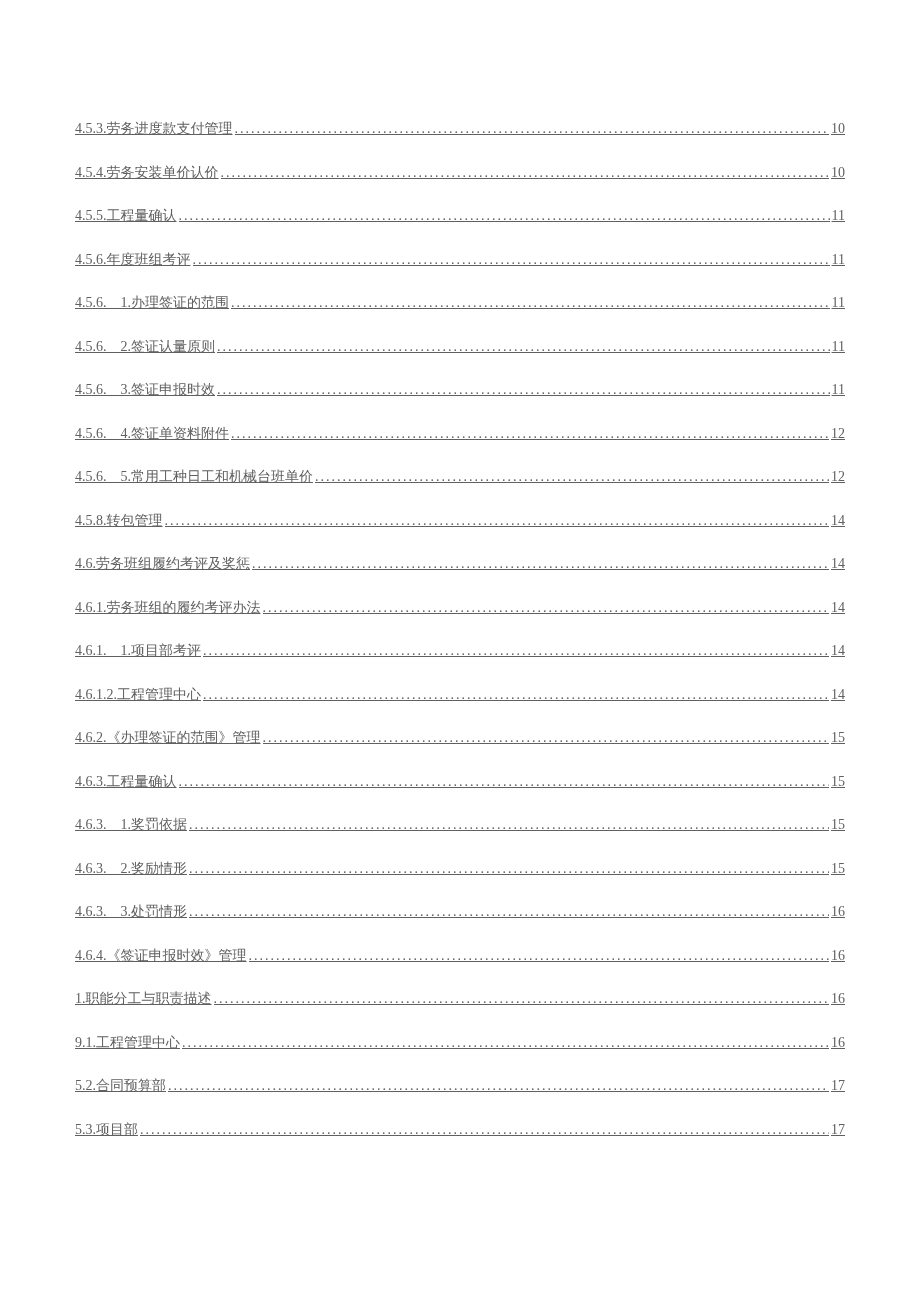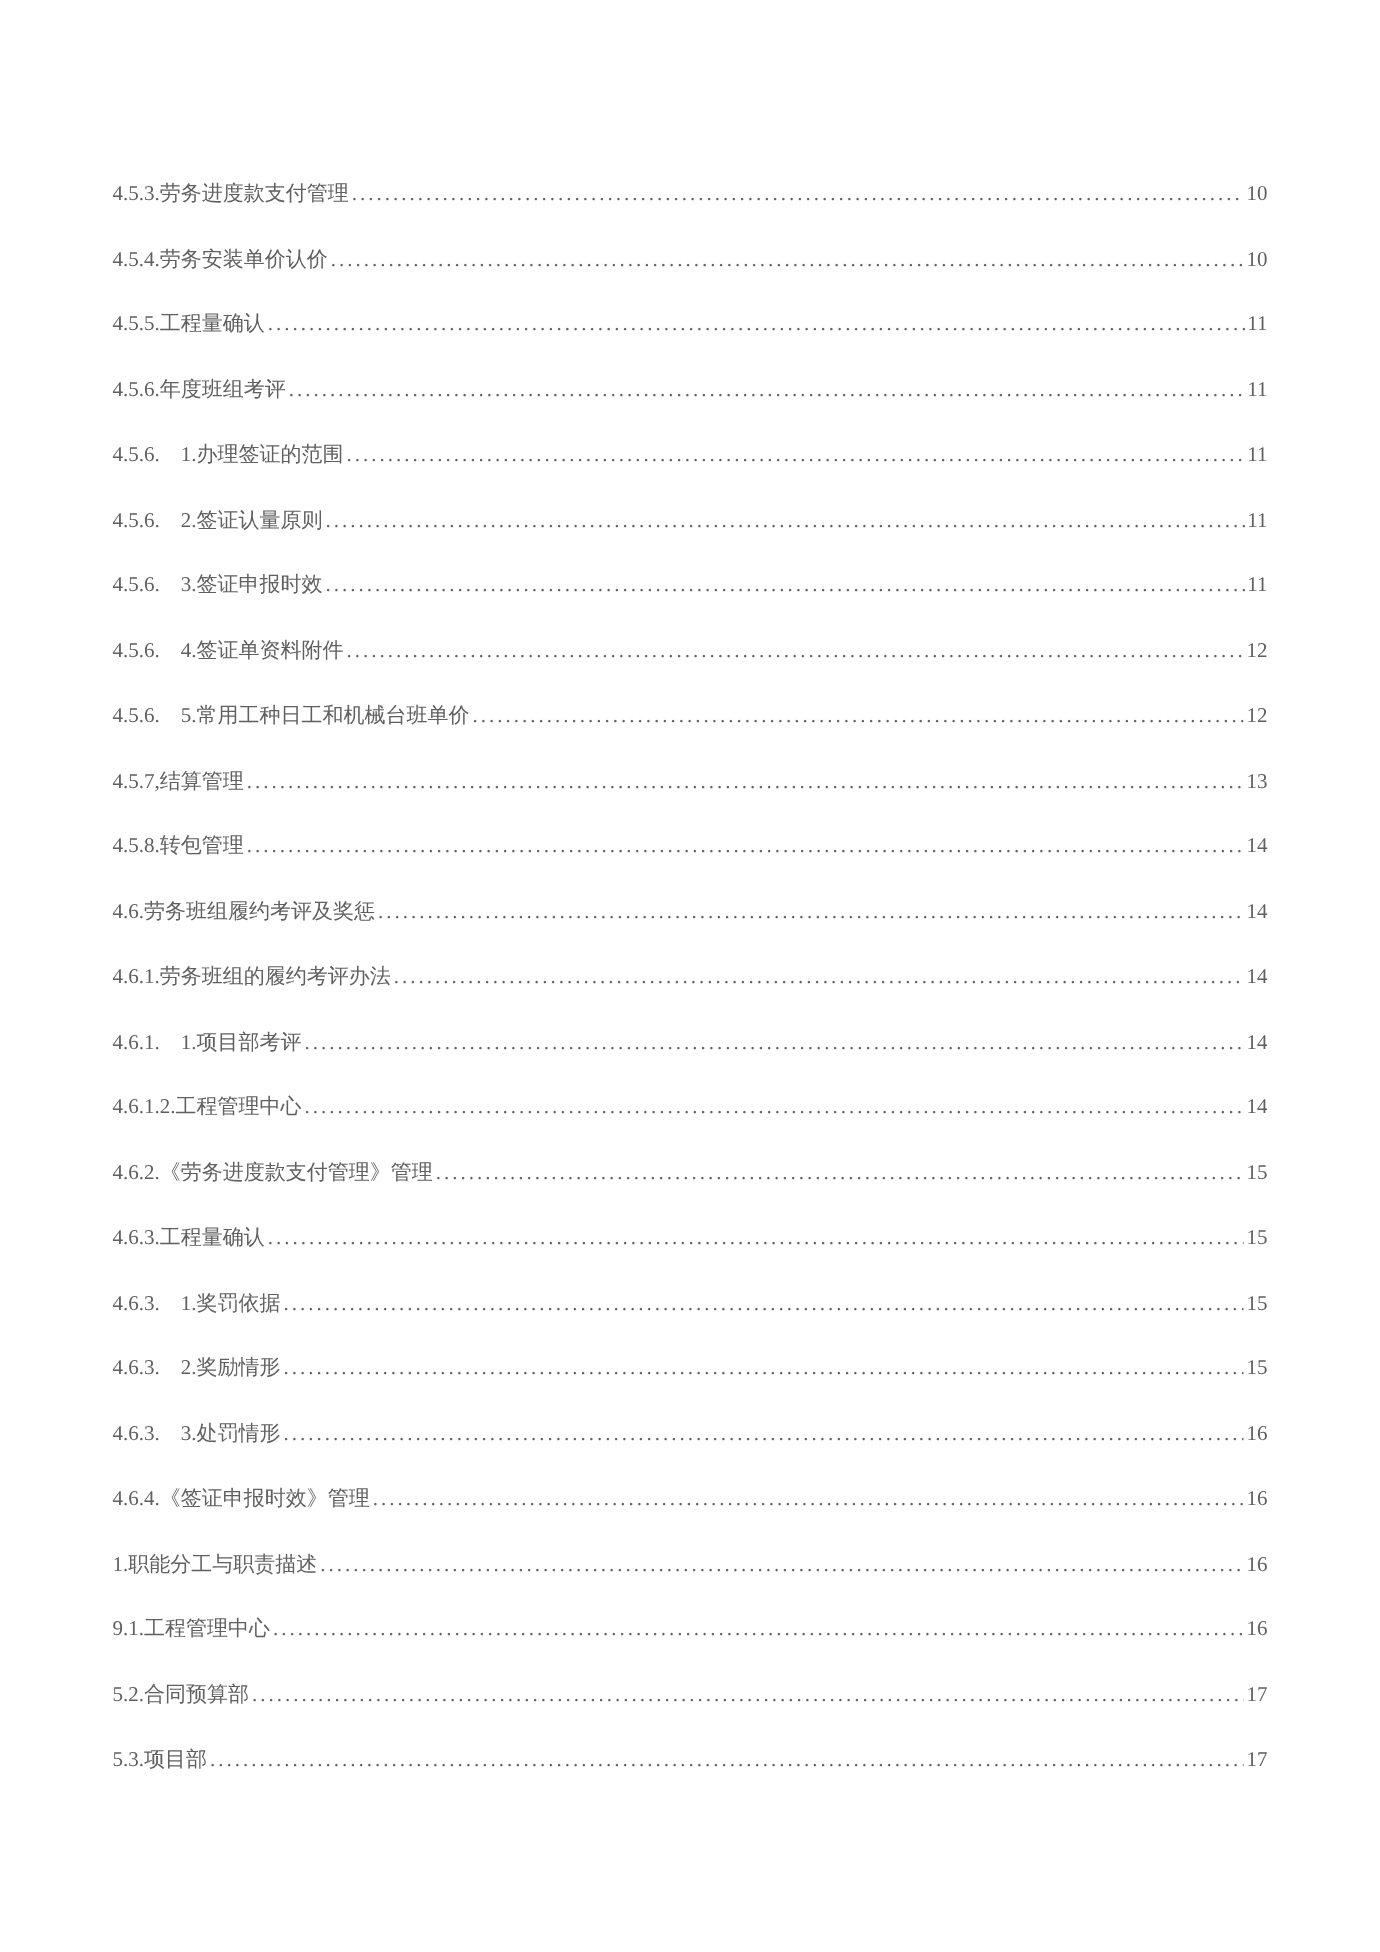--- a/index.html
+++ b/index.html
@@ -17,20 +17,21 @@
       padding: 120px 75px 0 75px;
     }
     .toc-list {
       list-style: none;
     }
     .toc-item {
       display: flex;
       align-items: baseline;
       margin-bottom: 25.5px;
       white-space: nowrap;
+      text-decoration: underline;
     }
     .toc-label {
       flex-shrink: 0;
     }
     .toc-dots {
       flex: 1;
       overflow: hidden;
       letter-spacing: 2px;
       margin: 0 2px;
     }
@@ -85,25 +86,20 @@
       <span class="toc-label">4.5.6.　4.签证单资料附件</span>
       <span class="toc-dots"></span>
       <span class="toc-page">12</span>
     </li>
     <li class="toc-item">
       <span class="toc-label">4.5.6.　5.常用工种日工和机械台班单价</span>
       <span class="toc-dots"></span>
       <span class="toc-page">12</span>
     </li>
     <li class="toc-item">
-      <span class="toc-label">4.5.7,结算管理</span>
-      <span class="toc-dots"></span>
-      <span class="toc-page">13</span>
-    </li>
-    <li class="toc-item">
       <span class="toc-label">4.5.8.转包管理</span>
       <span class="toc-dots"></span>
       <span class="toc-page">14</span>
     </li>
     <li class="toc-item">
       <span class="toc-label">4.6.劳务班组履约考评及奖惩</span>
       <span class="toc-dots"></span>
       <span class="toc-page">14</span>
     </li>
     <li class="toc-item">
@@ -115,21 +111,21 @@
       <span class="toc-label">4.6.1.　1.项目部考评</span>
       <span class="toc-dots"></span>
       <span class="toc-page">14</span>
     </li>
     <li class="toc-item">
       <span class="toc-label">4.6.1.2.工程管理中心</span>
       <span class="toc-dots"></span>
       <span class="toc-page">14</span>
     </li>
     <li class="toc-item">
-      <span class="toc-label">4.6.2.《劳务进度款支付管理》管理</span>
+      <span class="toc-label">4.6.2.《办理签证的范围》管理</span>
       <span class="toc-dots"></span>
       <span class="toc-page">15</span>
     </li>
     <li class="toc-item">
       <span class="toc-label">4.6.3.工程量确认</span>
       <span class="toc-dots"></span>
       <span class="toc-page">15</span>
     </li>
     <li class="toc-item">
       <span class="toc-label">4.6.3.　1.奖罚依据</span>

